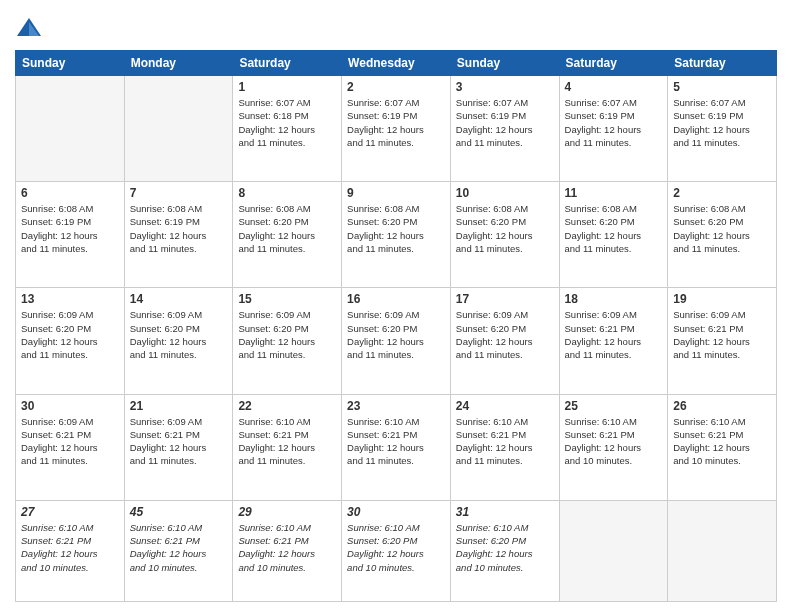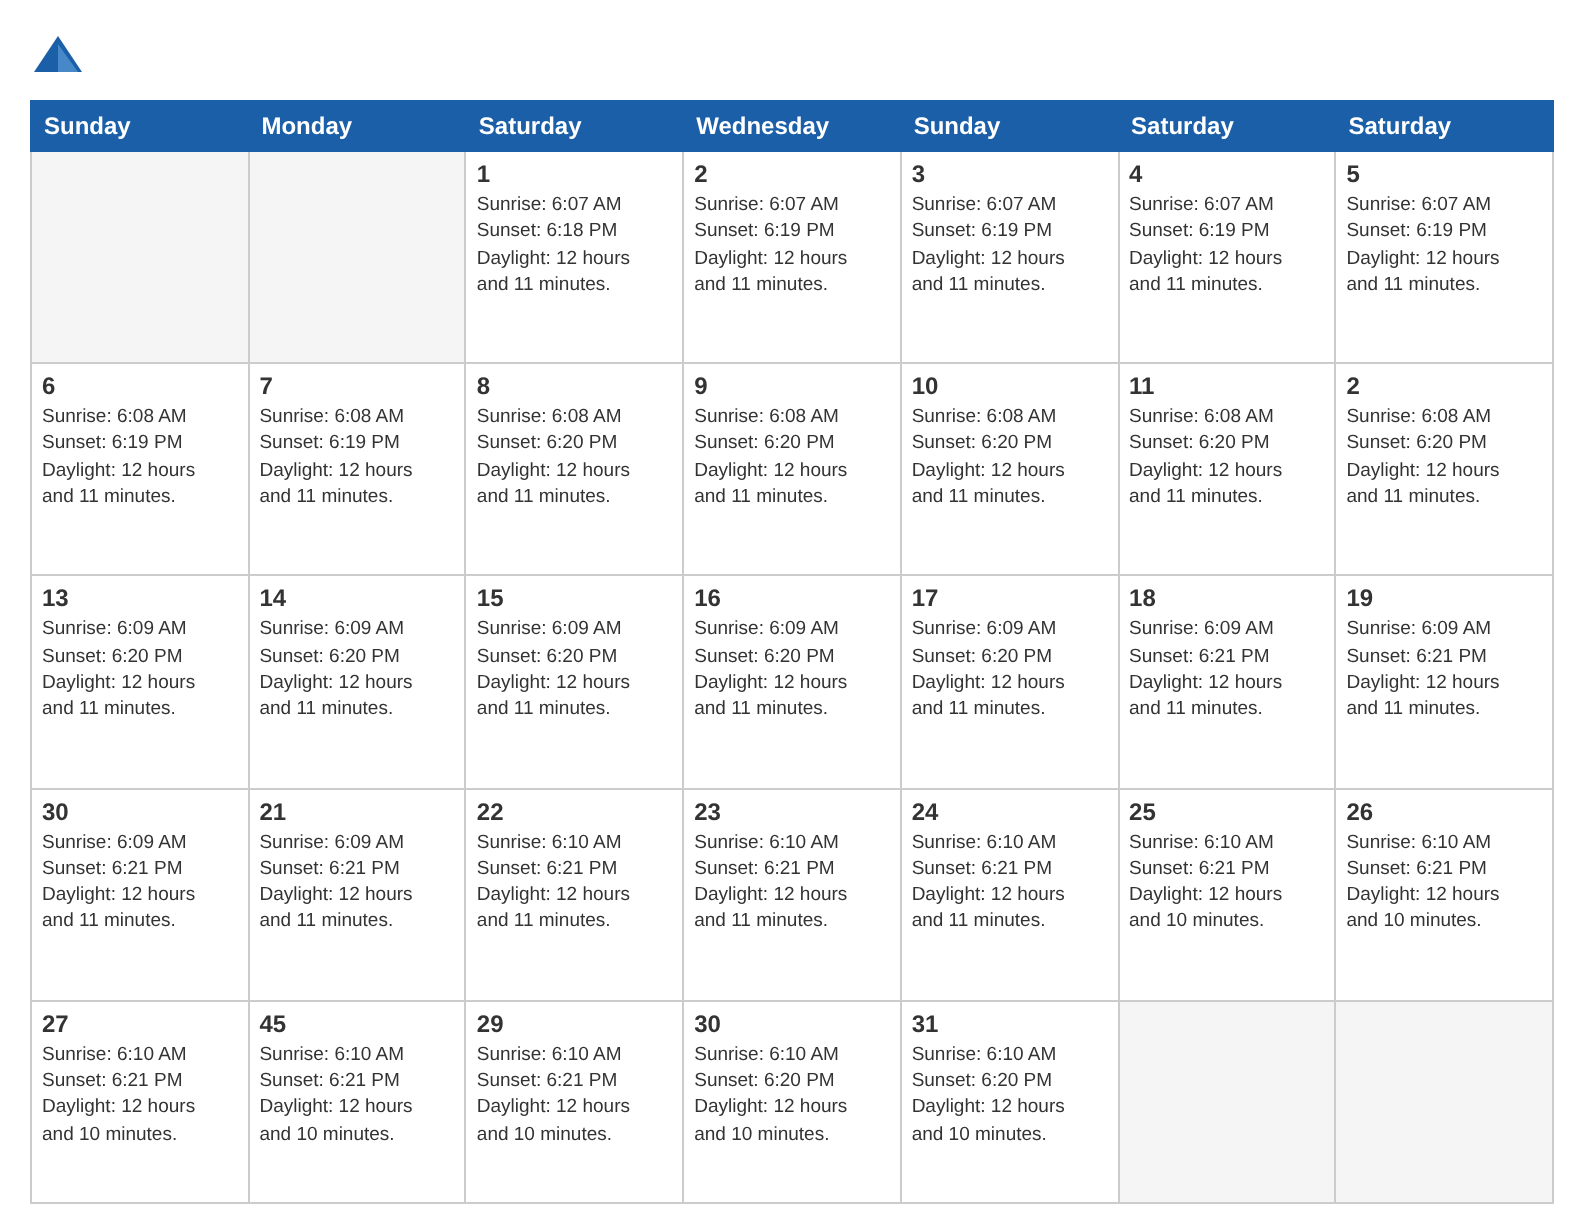--- a/index.html
+++ b/index.html
@@ -96,20 +96,21 @@
       display: block;
       margin-bottom: 2px;
     }
     .day-info {
       font-size: 9.5px;
       color: #333;
       line-height: 1.4;
     }
     .last-row td {
       height: 70px;
+      font-style: italic;
     }
   </style>
 </head>
 <body>
 
 <div class="page">
   <div class="header">
     <div class="logo">
       <svg class="logo-icon" viewBox="0 0 28 28">
         <polygon points="14,4 26,22 2,22" fill="#1a5fa8"></polygon>

